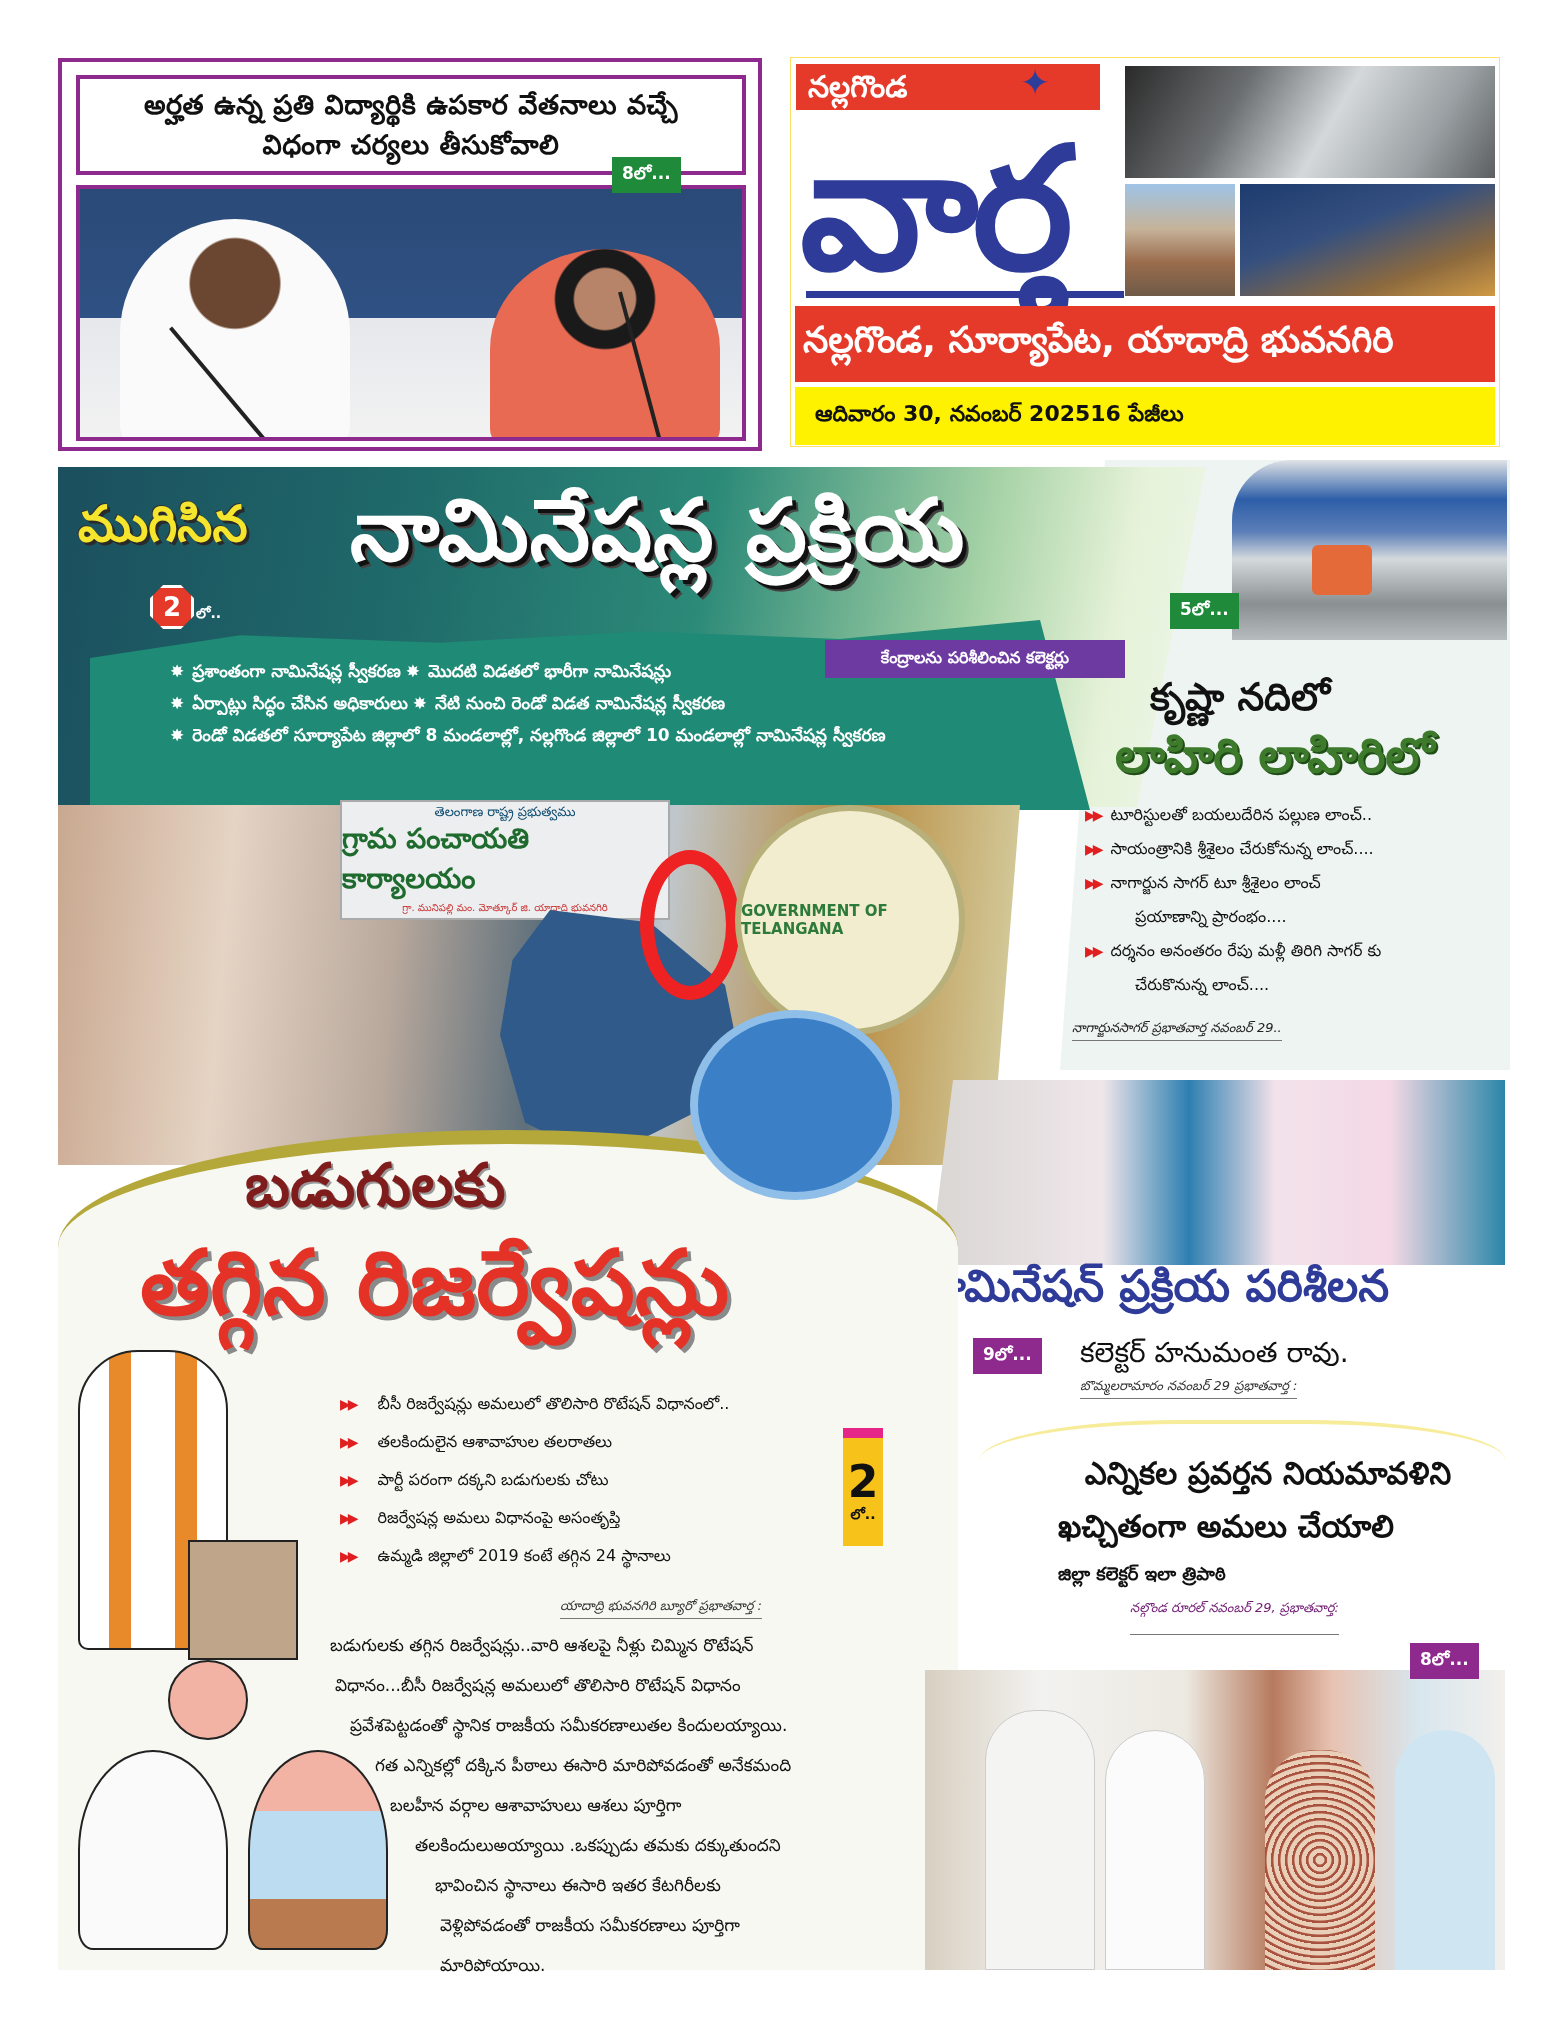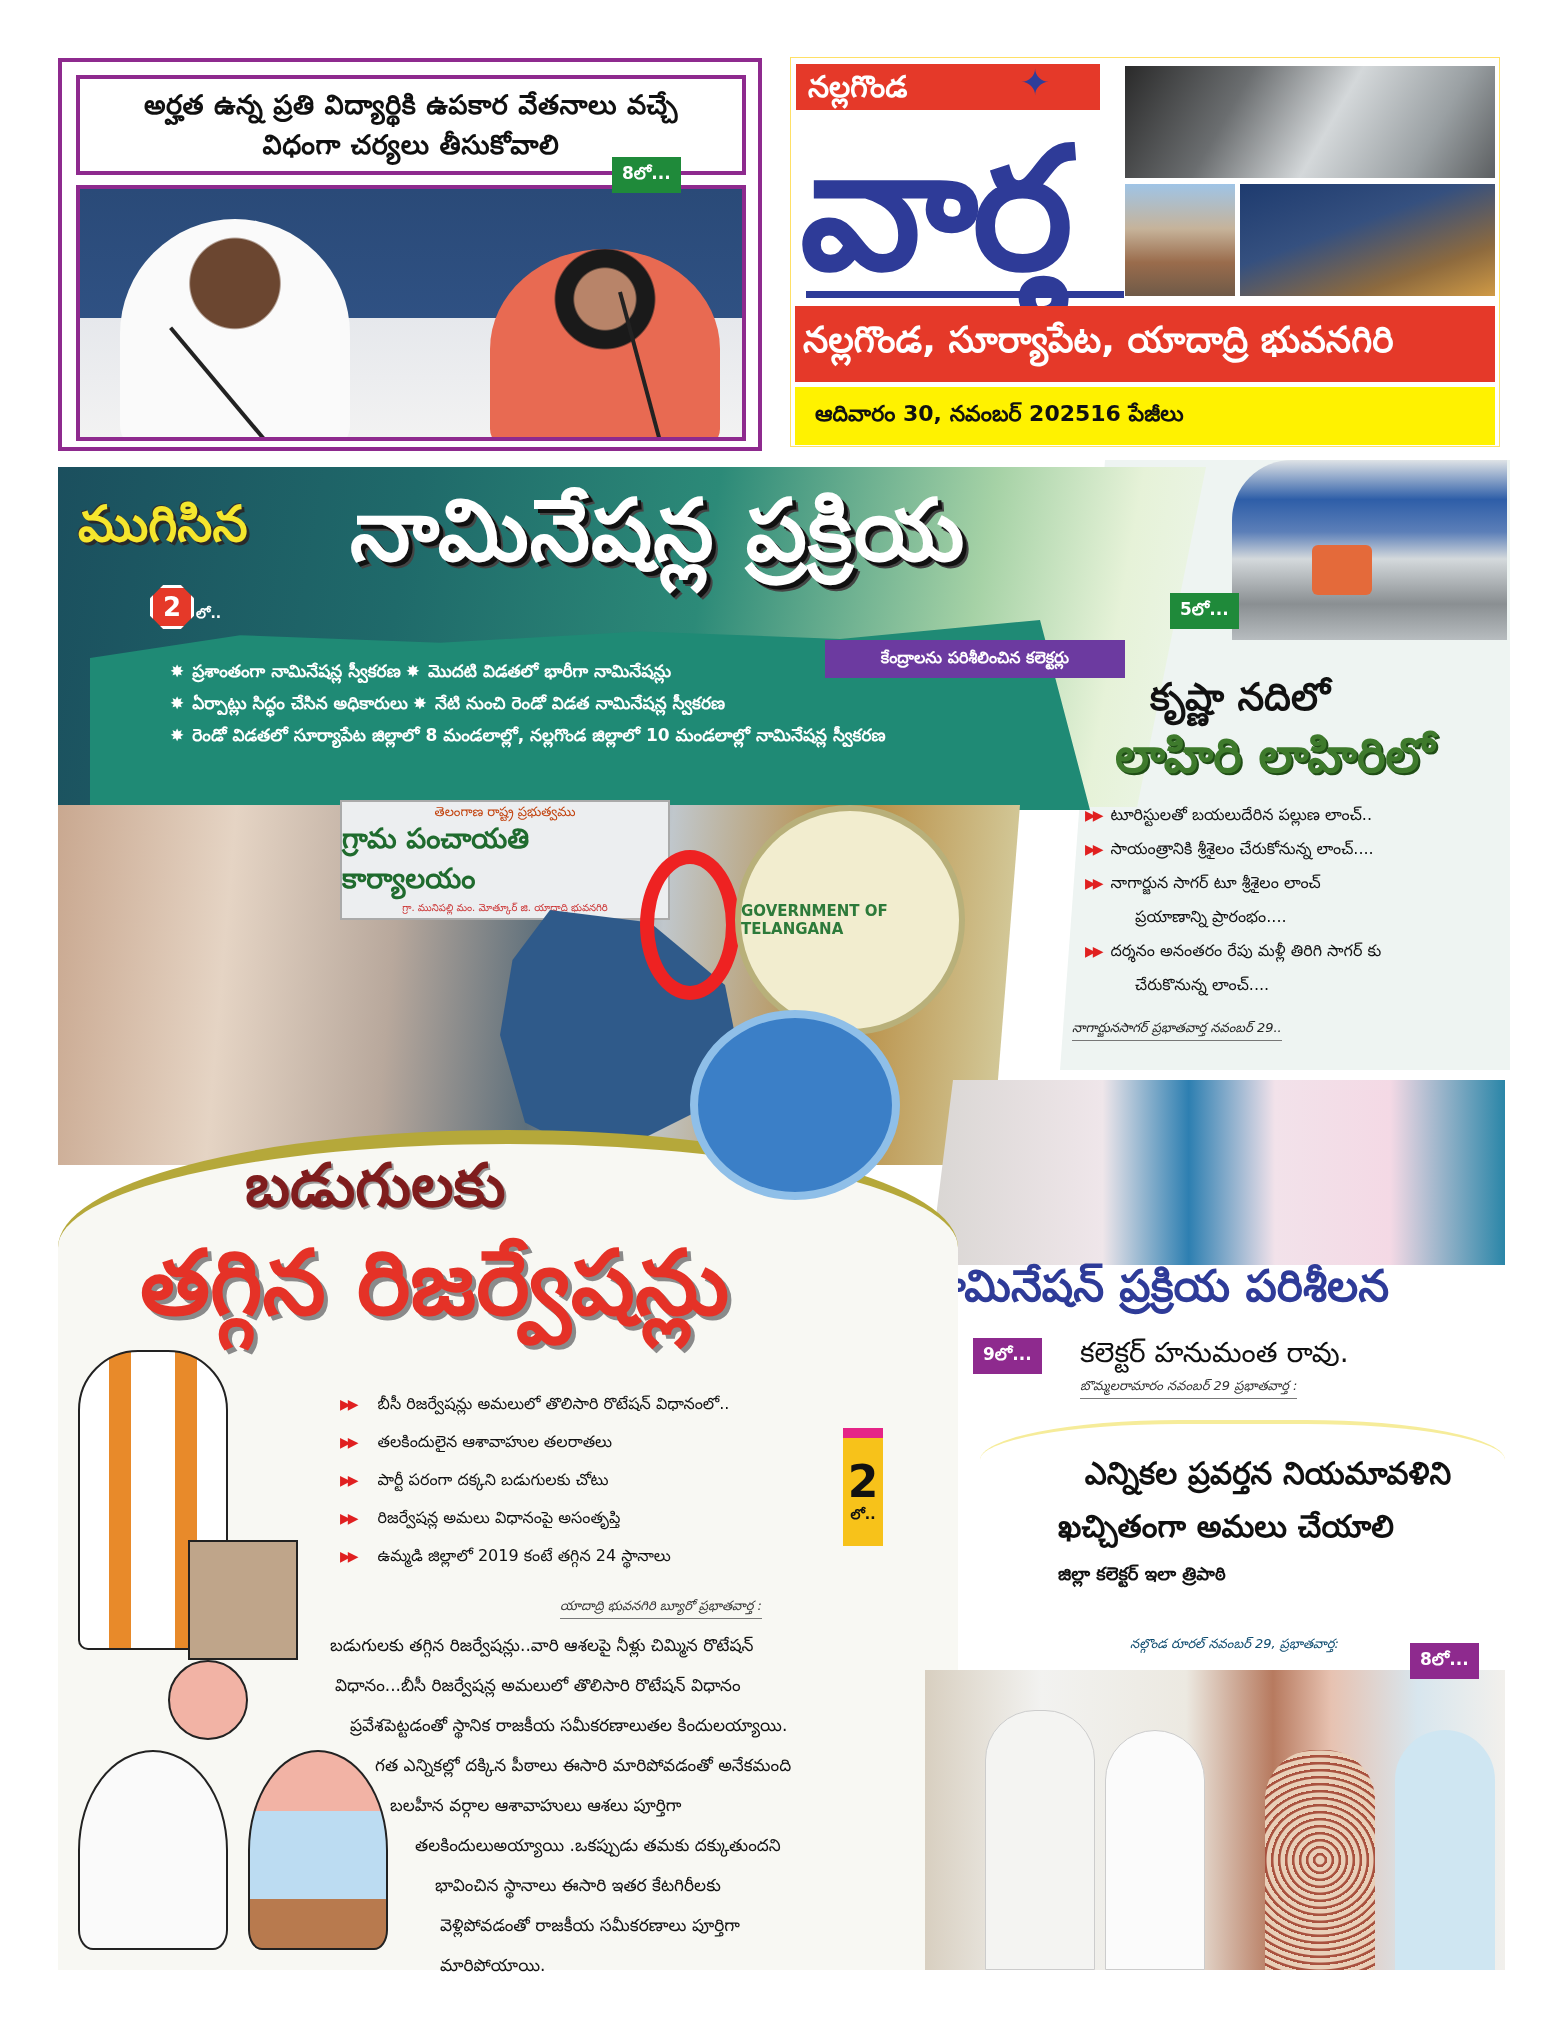--- a/index.html
+++ b/index.html
@@ -76,21 +76,21 @@
   .kr-list .indent { padding-left: 50px; }
   .kr-dateline { left: 1072px; top: 1020px; font-size: 13px; font-style: italic; color: #222;
     border-bottom: 1px solid #777; padding-bottom: 2px; }
 
   
   .collage { left: 58px; top: 805px; width: 962px; height: 360px; background:
     linear-gradient(95deg, #c9a890 0%, #e5d4c4 18%, #b8a89c 35%, #5d6f7b 50%, #c0c7cc 62%, #b6893e 80%, #d7d2a6 100%);
     clip-path: polygon(0 0, 100% 0, 97% 100%, 0 100%); }
   .collage-sign { left: 340px; top: 800px; width: 330px; height: 120px; background: #eceef0; border: 2px solid #aaa;
     display: flex; flex-direction: column; align-items: center; justify-content: center; }
-  .collage-sign .s1 { color: #c2410c; font-size: 13px; }
+  .collage-sign .s1 { color: #0c4a6e; font-size: 13px; }
   .collage-sign .s2 { color: #1f6b2e; font-size: 28px; font-weight: bold; }
   .collage-sign .s3 { color: #c33; font-size: 10px; }
   .collage-map { left: 500px; top: 910px; width: 250px; height: 250px; background: #2f5a8a;
     clip-path: polygon(20% 0, 60% 5%, 90% 30%, 95% 55%, 80% 80%, 40% 100%, 10% 85%, 0 50%, 5% 20%); }
   .collage-seal { left: 735px; top: 805px; width: 230px; height: 230px; border-radius: 50%; background: #f2edcf;
     border: 6px solid #b8b07a; display: flex; align-items: center; justify-content: center; }
   .collage-seal span { color: #2d7a3a; font-size: 15px; font-weight: bold; }
   .collage-cross { left: 640px; top: 850px; width: 100px; height: 150px; border: 14px solid #e22; border-radius: 50%; }
   .collage-stamp { left: 690px; top: 1010px; width: 210px; height: 190px; border-radius: 50%; background: #3b7fc7;
     border: 8px solid #8fbfe8; }
@@ -104,22 +104,22 @@
   .insp-sub { left: 1080px; top: 1336px; font-size: 28px; color: #111; }
   .insp-dateline { left: 1080px; top: 1378px; font-size: 13px; font-style: italic; color: #333;
     border-bottom: 1px solid #777; padding-bottom: 2px; }
 
   
   .code-bg { left: 980px; top: 1420px; width: 525px; height: 250px; background: #fff;
     border-top: 4px solid #f6ec9a; border-radius: 200px 200px 0 0 / 40px 40px 0 0; }
   .code-t1 { left: 1058px; top: 1455px; width: 420px; text-align: center; font-size: 31px; font-weight: bold; }
   .code-t2 { left: 1058px; top: 1508px; width: 420px; text-align: left; font-size: 31px; font-weight: bold; }
   .code-t3 { left: 1058px; top: 1563px; width: 420px; font-size: 18px; font-weight: bold; }
-  .code-dateline { left: 1130px; top: 1600px; font-size: 13px; font-style: italic; color: #0c4a6e;
-    border-bottom: 1px solid #777; padding-bottom: 16px; margin-top: 36px; }
+  .code-dateline { left: 1130px; top: 1600px; font-size: 13px; font-style: italic; color: #701a75;
+    border-bottom: 1px solid #777; padding-bottom: 16px; }
   .code-badge { left: 1410px; top: 1643px; }
   .code-photo { left: 925px; top: 1670px; width: 580px; height: 300px;
     background: linear-gradient(90deg, #d8cfc0 0%, #f2f2f0 20%, #ece9e1 45%, #b77a5f 60%, #e7c2b1 70%, #d8e6ee 85%, #f2f0ec 100%); }
 
   
   .bc-bg { left: 58px; top: 1130px; width: 900px; height: 840px; background: #f8f8f3;
     border-radius: 460px 460px 0 0 / 120px 120px 0 0; border-top: 14px solid #b5a83a; }
   .bc-t1 { left: 245px; top: 1150px; font-size: 60px; font-weight: bold; color: #7f1d1d;
     text-shadow: 2px 2px 0 #999; }
   .bc-t2 { left: 140px; top: 1230px; font-size: 90px; font-weight: bold; color: #e53227;

